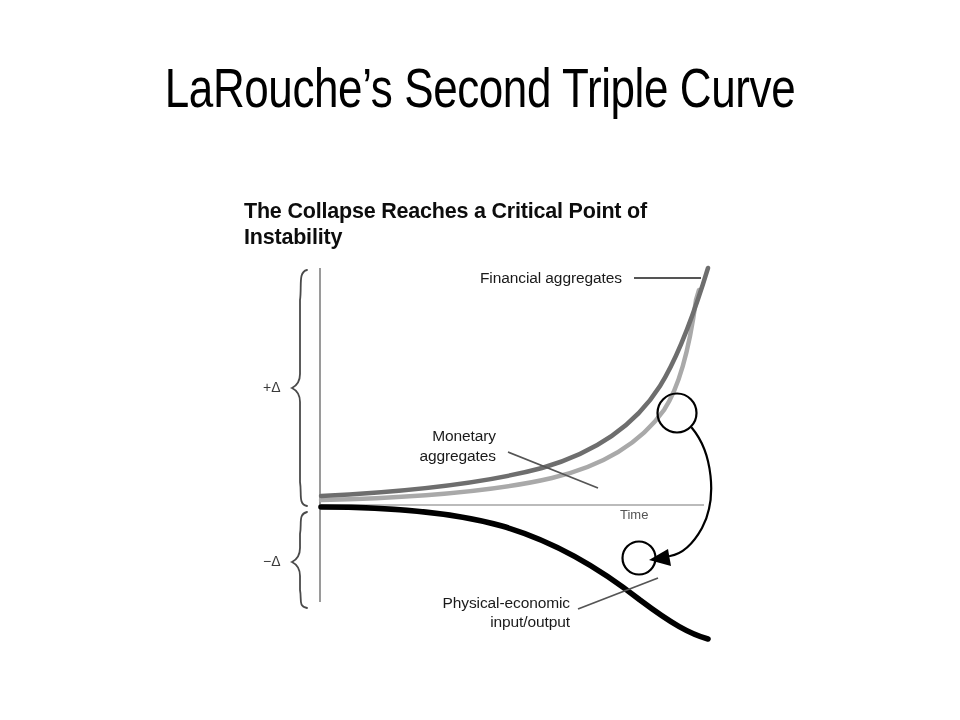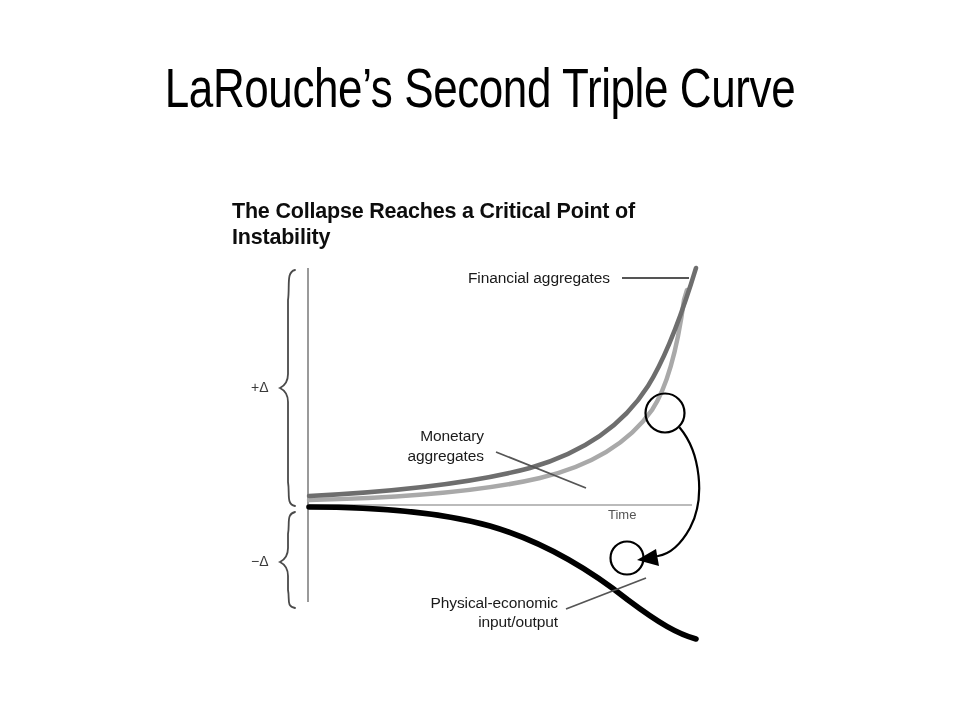--- a/index.html
+++ b/index.html
@@ -28,21 +28,21 @@
     color: #000000;
     letter-spacing: -0.5px;
     transform: scaleX(0.80);
     transform-origin: center top;
     white-space: nowrap;
   }
 
   
   #figure {
     position: absolute;
-    left: 0;
+    left: 12px;
     top: 0;
     width: 846px;
     height: 720px;
   }
 
   #figure svg {
     display: block;
   }
 
   .fig-caption-line {

